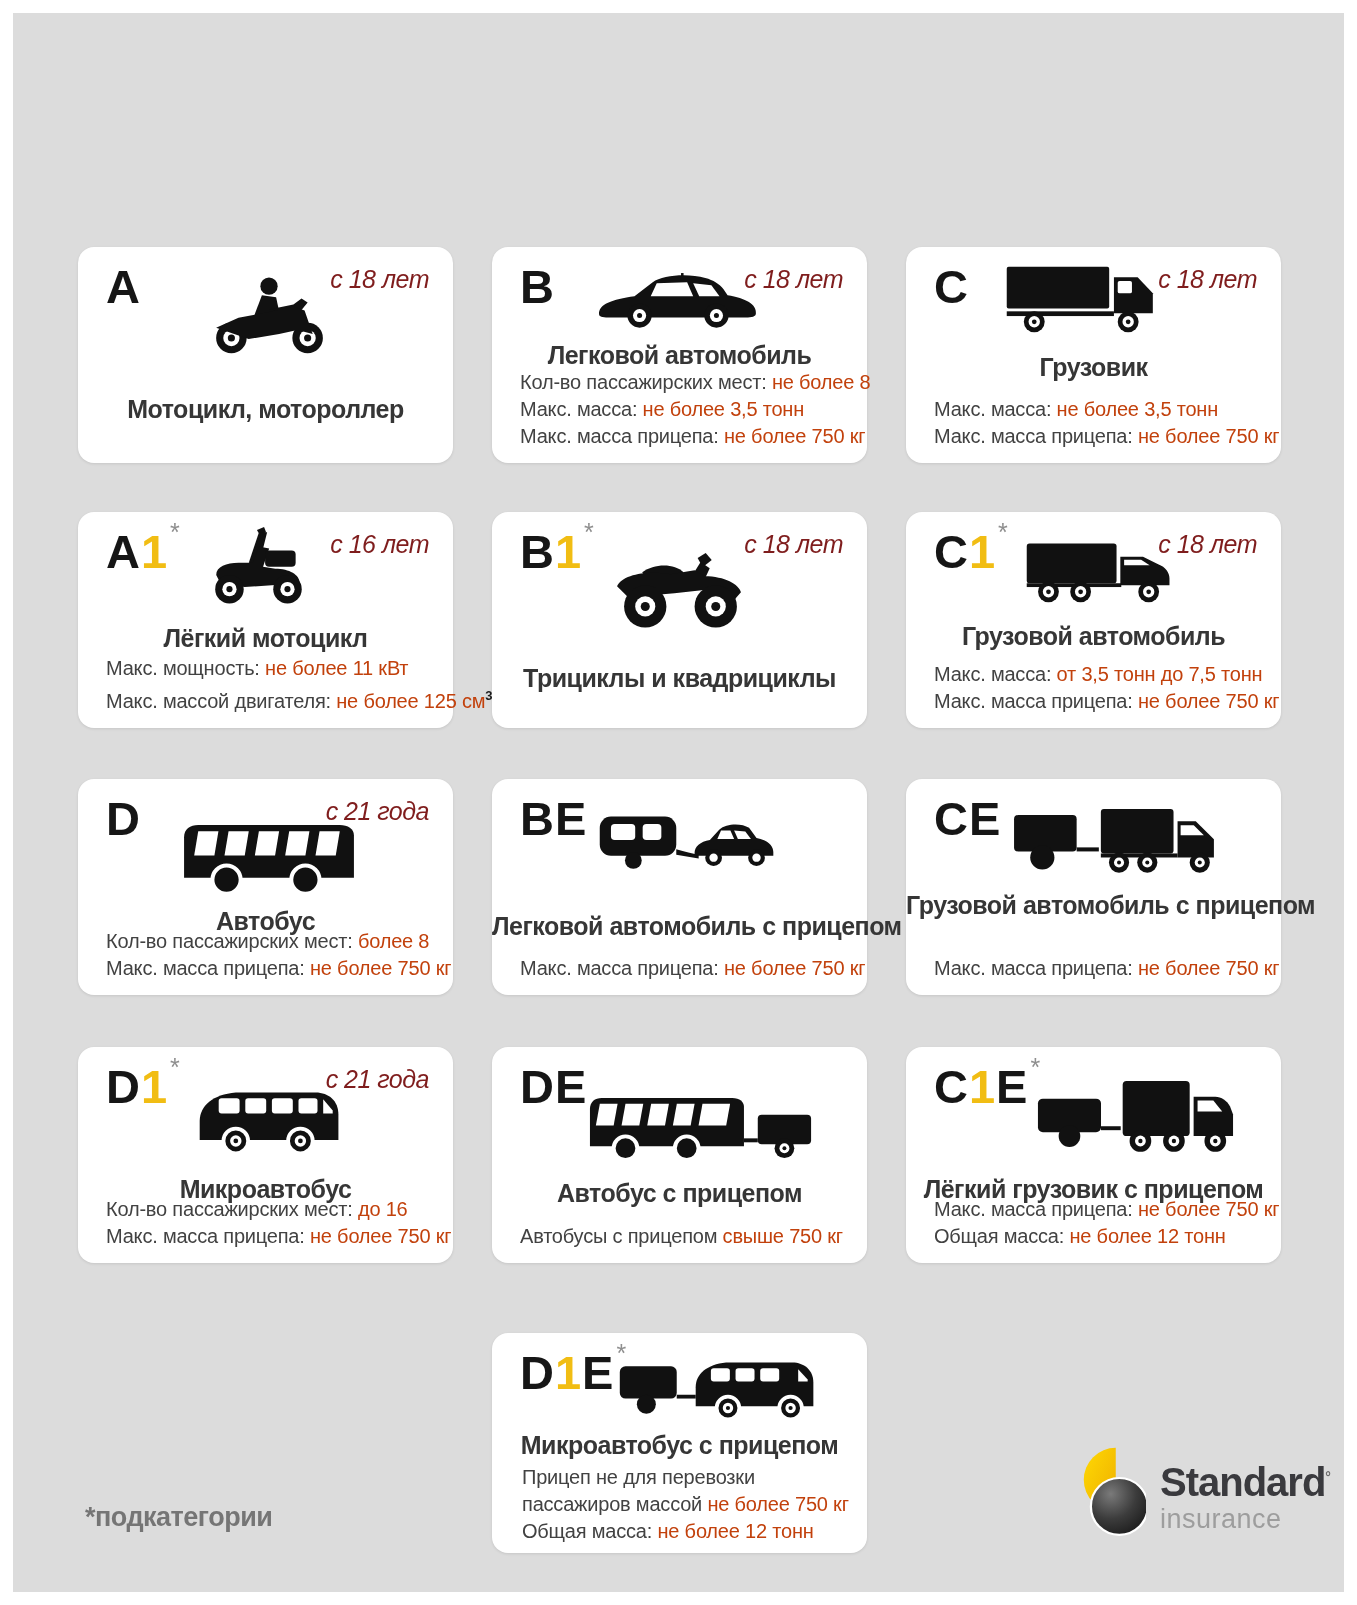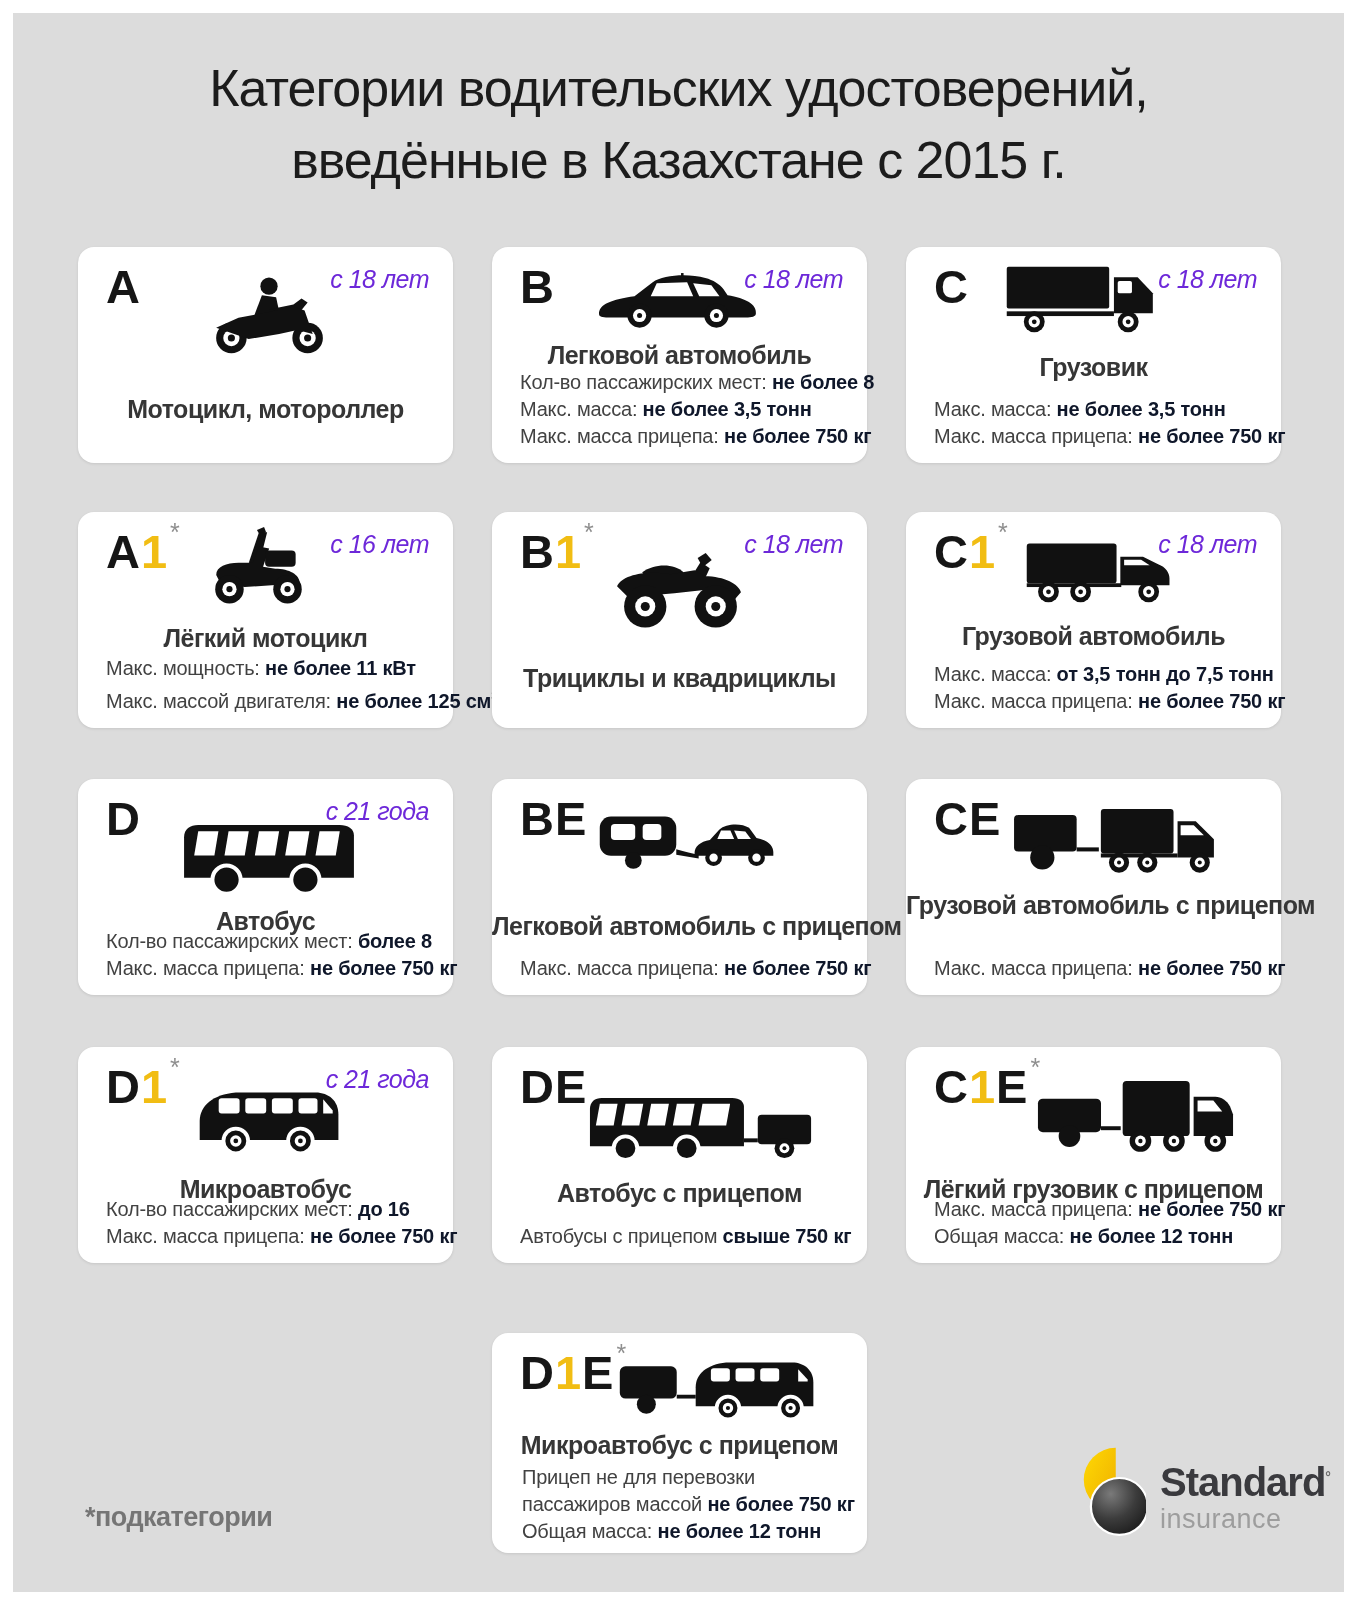--- a/index.html
+++ b/index.html
@@ -15,21 +15,21 @@
           box-shadow:0 1px 3px rgba(0,0,0,0.10); }
   .pos-r1c1{left:78px;  top:247px;}  .pos-r1c2{left:492px; top:247px;}  .pos-r1c3{left:906px; top:247px;}
   .pos-r2c1{left:78px;  top:512px;}  .pos-r2c2{left:492px; top:512px;}  .pos-r2c3{left:906px; top:512px;}
   .pos-r3c1{left:78px;  top:779px;}  .pos-r3c2{left:492px; top:779px;}  .pos-r3c3{left:906px; top:779px;}
   .pos-r4c1{left:78px;  top:1047px;} .pos-r4c2{left:492px; top:1047px;} .pos-r4c3{left:906px; top:1047px;}
   .pos-r5c2{left:492px; top:1318px; height:220px;margin-top:15px;}
 
   .code { position:absolute; left:28px; top:12px; font-size:47px; font-weight:bold; color:#161616; letter-spacing:1px; }
   .code .y { color:#f1bd13; }
   .code .ast { font-size:25px; font-weight:normal; color:#8f8f8f; vertical-align:top; position:relative; top:-6px; left:2px; }
-  .age { position:absolute; right:24px; top:18px; font-size:25px; font-style:italic; color:#6d28d9; letter-spacing:-0.5px; }
+  .age { position:absolute; right:24px; top:18px; font-size:25px; font-style:italic; color:#7f1d1d; letter-spacing:-0.5px; }
 
   .icon { position:absolute; }
   .icon svg { display:block; width:100%; height:auto; }
   .i-a   { left:130px; top:28px;  width:122px; }
   .i-b   { left:100px; top:22px;  width:172px; }
   .i-c   { left:96px;  top:15px;  width:166px; }
   .i-a1  { left:126px; top:12px;  width:112px; }
   .i-b1  { left:120px; top:34px;  width:136px; }
   .i-c1  { left:116px; top:24px;  width:156px; }
   .i-d   { left:100px; top:36px;  width:182px; }
@@ -43,42 +43,38 @@
   .vname { position:absolute; left:0; right:0; text-align:center; font-size:25px; font-weight:bold;
            color:#363636; letter-spacing:-0.5px; white-space:nowrap; }
   .n-a{top:148px;} .n-b{top:94px;} .n-c{top:106px;} .n-a1{top:112px;} .n-b1{top:152px;} .n-c1{top:110px;}
   .n-d{top:128px;} .n-be{top:108px;margin-top:25px;} .n-ce{top:112px;} .n-d1{top:128px;} .n-de{top:132px;} .n-c1e{top:128px;} .n-d1e{top:98px;}
 
   .details { position:absolute; left:28px; right:12px; bottom:13px; font-size:20px; line-height:27px;
              color:#424242; letter-spacing:-0.2px; }
   .c-d1e .details { bottom:8px; left:30px; }
   .dl { white-space:nowrap; }
   .c-d1e .dl { white-space:normal; }
-  .dl .val { font-weight:bold; color:#0f172a; }
+  .dl .val { font-weight:normal; color:#c2410c; }
   .dl sup { font-size:13px; font-weight:bold; color:#1c1c1c; }
 
   .footnote { position:absolute; left:85px; top:1502px; font-size:27px; font-weight:bold;
               color:#757575; letter-spacing:-0.5px; }
 
   .logo { position:absolute; left:1082px; top:1446px; display:flex; align-items:center; }
   .logo-mark { width:64px; height:98px; margin-right:14px; }
   .logo-text .brand { font-size:40px; font-weight:bold; color:#3a3a3e; letter-spacing:-1px; line-height:42px; }
   .logo-text .brand sup { font-size:14px; color:#6a6a6a; }
   .logo-text .sub { font-size:27px; color:#9d9d9d; letter-spacing:0.5px; line-height:30px; }
 </style>
 </head>
 <body>
 
 <div class="page">
   <div class="panel"></div>
 
-  <div class="title">
-    <div>Категории водительских удостоверений,</div>
-    <div>введённые в Казахстане с 2015 г.</div>
-  </div>
 
   <div class="card pos-r1c1 c-a">
     <div class="code"><span>A</span><span class="y"></span><span></span><span class="ast"></span></div>
     <div class="age">с 18 лет</div>
     <div class="icon i-a">
       <svg viewBox="0 0 120 80" fill="#111" xmlns="http://www.w3.org/2000/svg">
         <circle cx="23" cy="62" r="15"></circle>
           <circle cx="23" cy="62" r="8" fill="#fff"></circle>
           <circle cx="23" cy="62" r="3.5"></circle>
         <circle cx="98" cy="62" r="15"></circle>

